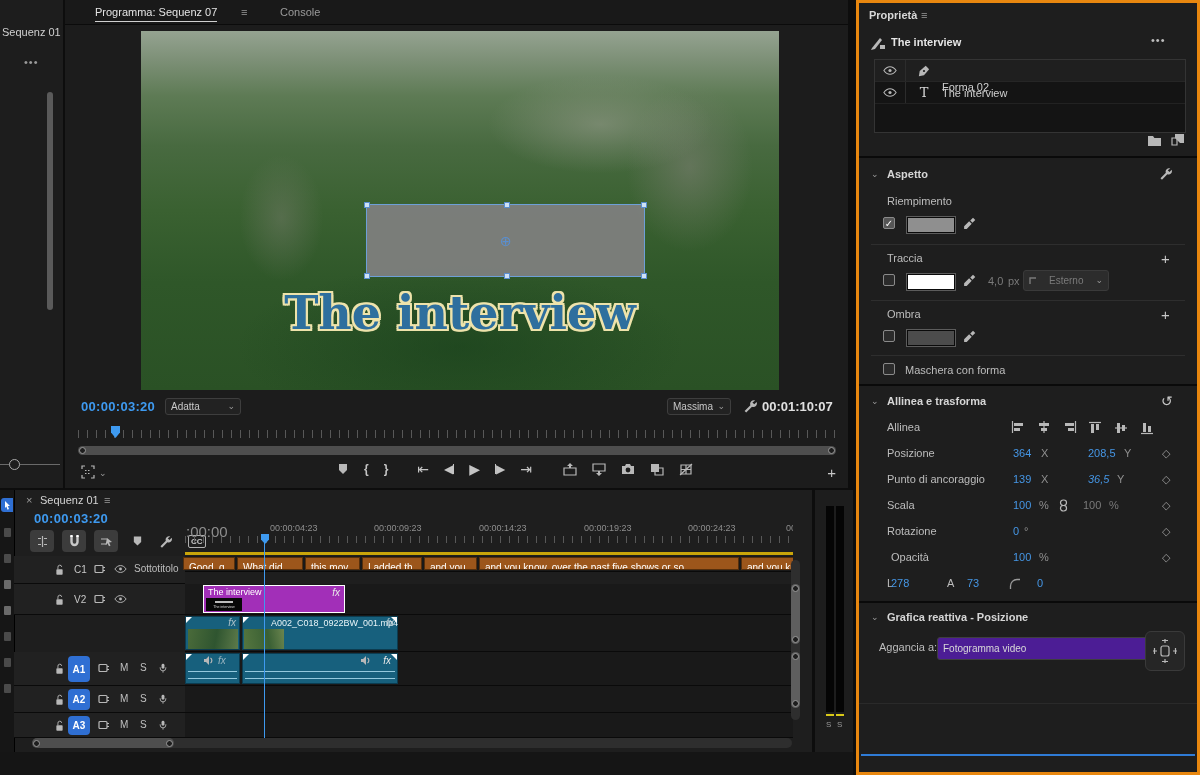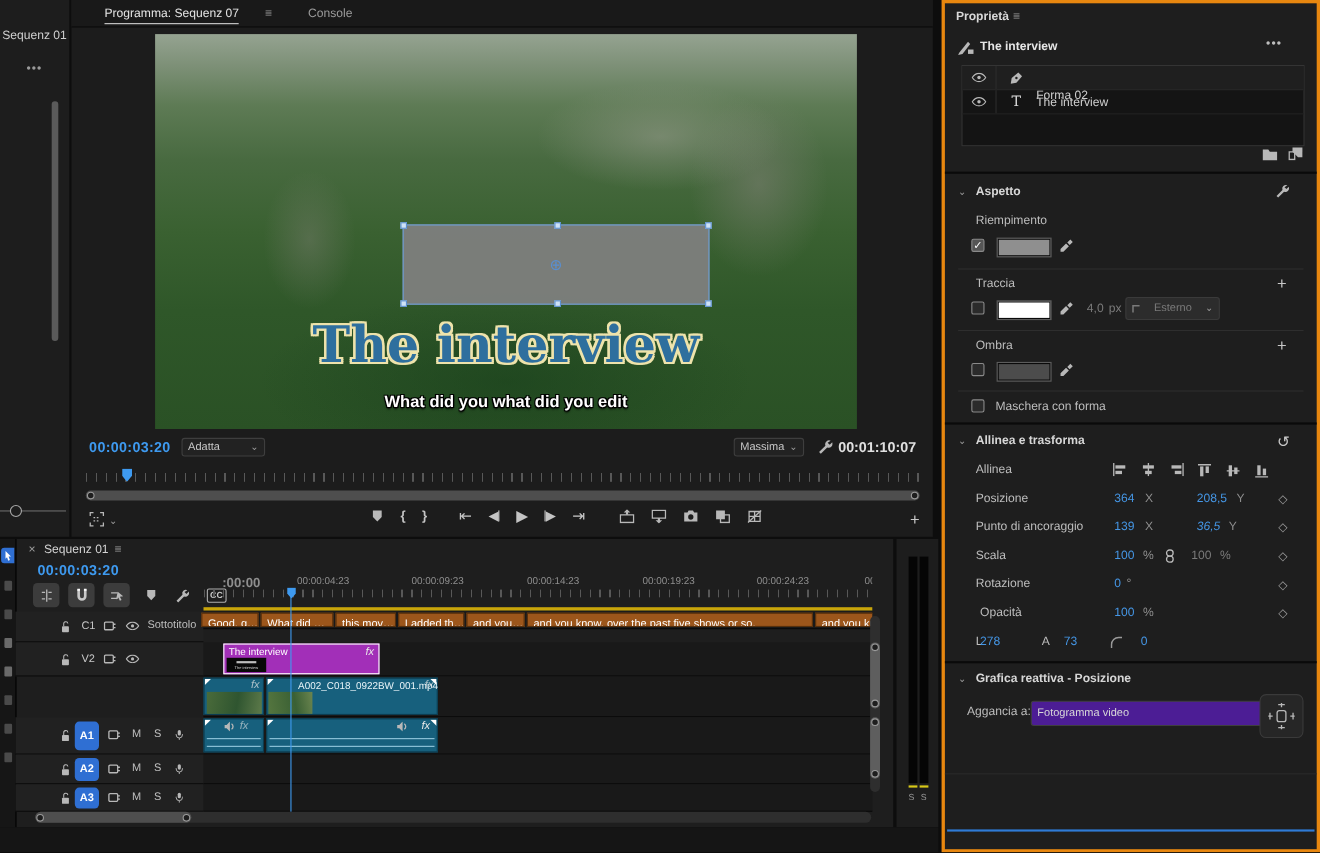--- a/index.html
+++ b/index.html
@@ -90,21 +90,20 @@
       <div class="abs" id="shape-rect">
         <div class="handle" style="left:-3px;top:-3px;"></div>
         <div class="handle" style="right:-3px;top:-3px;"></div>
         <div class="handle" style="left:-3px;bottom:-3px;"></div>
         <div class="handle" style="right:-3px;bottom:-3px;"></div>
         <div class="handle" style="left:50%;top:-3px;margin-left:-2px;"></div>
         <div class="handle" style="left:50%;bottom:-3px;margin-left:-2px;"></div>
         <div class="abs" style="left:50%;top:50%;transform:translate(-50%,-52%);color:#5a8fd0;font-size:14px;">⊕</div>
       </div>
       <div class="abs" id="ovl-title">The interview</div>
-      <div class="abs" id="ovl-sub">What did you what did you edit</div>
     </div>
 
     <div class="abs tc" style="left:16px;top:399px;">00:00:03:20</div>
     <div class="abs pill" style="left:100px;top:398px;width:76px;height:17px;">
       <span>Adatta</span>
         <span class="chev">⌄</span>
     </div>
     <div class="abs pill" style="left:602px;top:398px;width:64px;height:17px;">
       <span>Massima</span>
         <span class="chev">⌄</span>
@@ -484,21 +483,21 @@
           </span>
         <span class="ico" style="margin-left:8px;">
             <svg width="13" height="13" viewBox="0 0 14 14">
               <path class="f" d="M12.2 1.6a3.6 3.6 0 0 0-4.8 4.6L1.6 12l1.6 1.6 5.8-5.8a3.6 3.6 0 0 0 4.6-4.8L11.3 5.3 9.4 3.4z"></path>
             </svg>
           </span>
         <span style="margin-left:8px;border:1px solid #b0b0b0;border-radius:2px;font-size:8px;font-weight:bold;color:#c8c8c8;padding:1px 2px;">CC</span>
       </div>
 
       <div class="abs" style="left:171px;top:28px;width:608px;height:38px;overflow:hidden;">
-        <span class="abs" style="left:17px;top:5px;font-size:12px;color:#8e8e8e;font-weight:bold;">:00:00</span>
+        <span class="abs" style="left:1px;top:5px;font-size:15px;color:#8e8e8e;">:00:00</span>
         <span class="abs" style="left:85px;top:5px;font-size:9px;color:#8e8e8e;">00:00:04:23</span>
         <span class="abs" style="left:189px;top:5px;font-size:9px;color:#8e8e8e;">00:00:09:23</span>
         <span class="abs" style="left:294px;top:5px;font-size:9px;color:#8e8e8e;">00:00:14:23</span>
         <span class="abs" style="left:399px;top:5px;font-size:9px;color:#8e8e8e;">00:00:19:23</span>
         <span class="abs" style="left:503px;top:5px;font-size:9px;color:#8e8e8e;">00:00:24:23</span>
         <span class="abs" style="left:601px;top:5px;font-size:9px;color:#8e8e8e;">00:</span>
         <div class="abs ticks" style="left:0;top:18px;width:608px;height:7px;"></div>
       </div>
 
       <div class="abs" style="left:171px;top:62px;width:608px;height:3px;background:#c9a50a;"></div>

